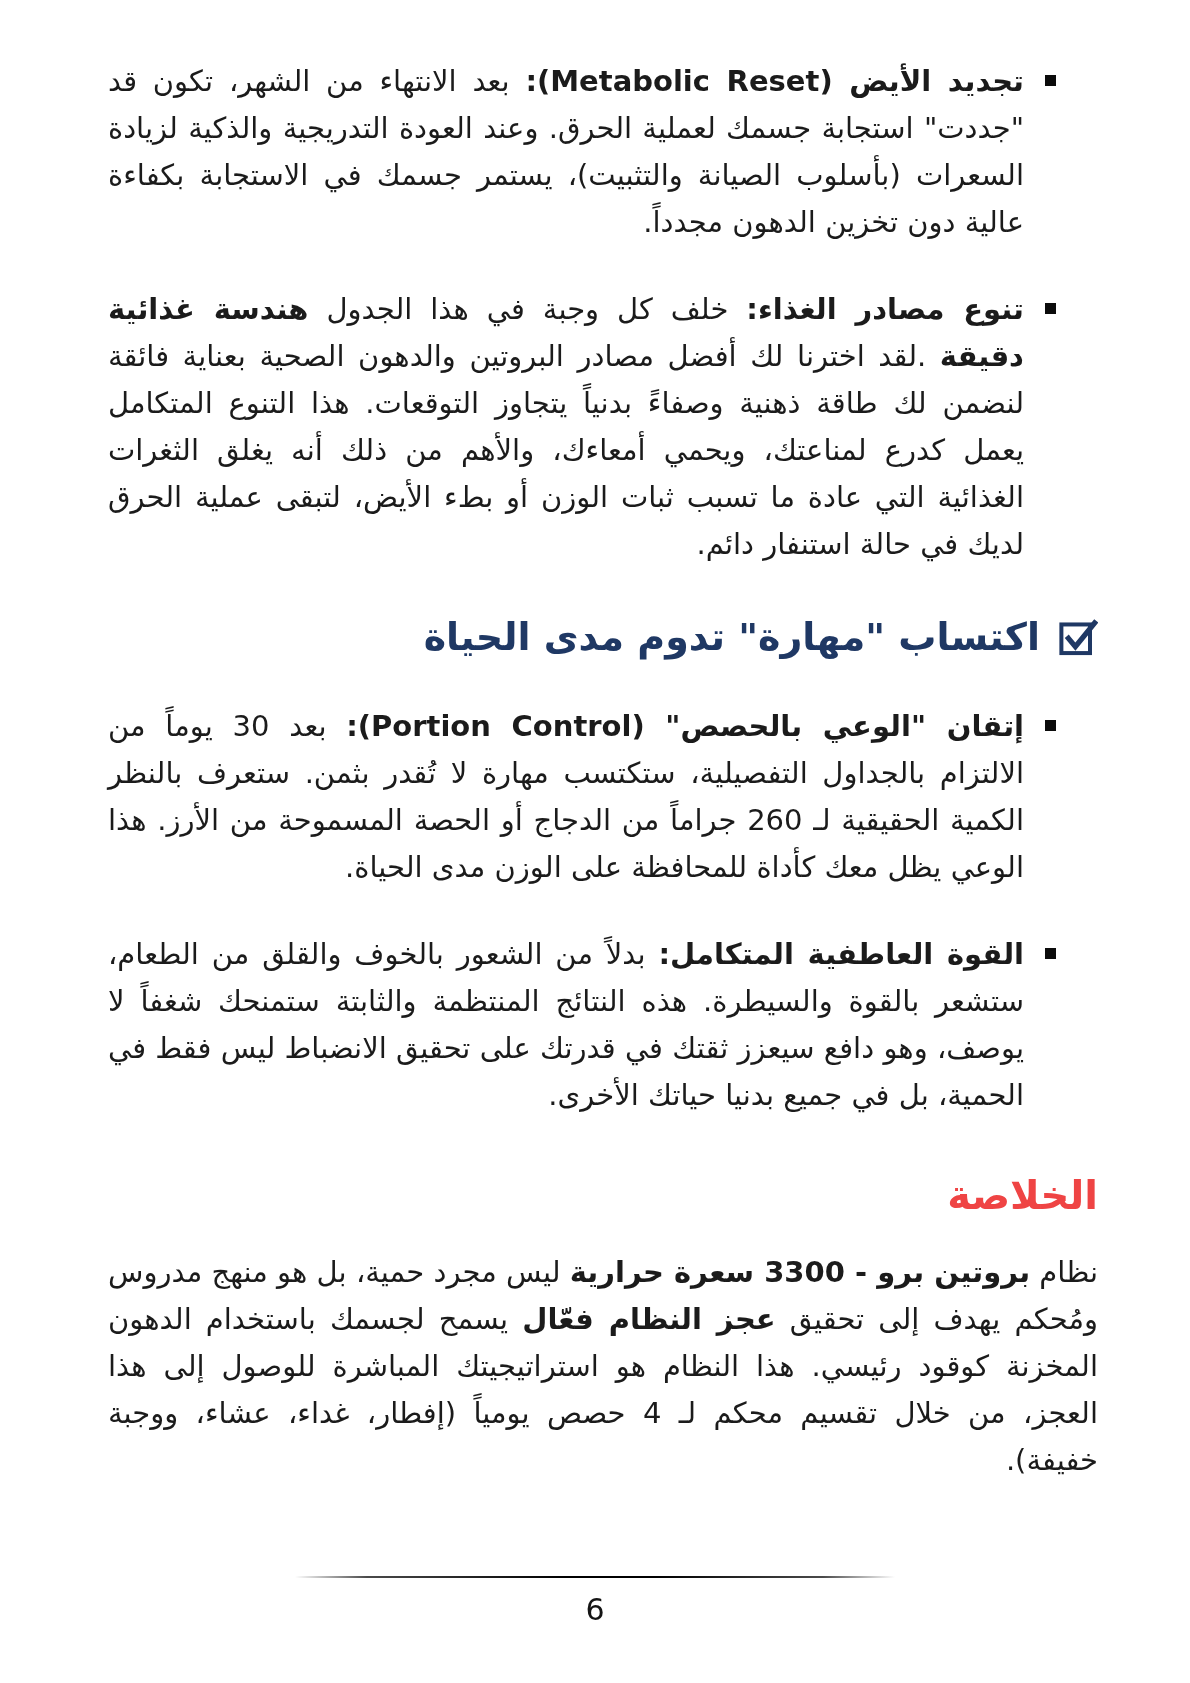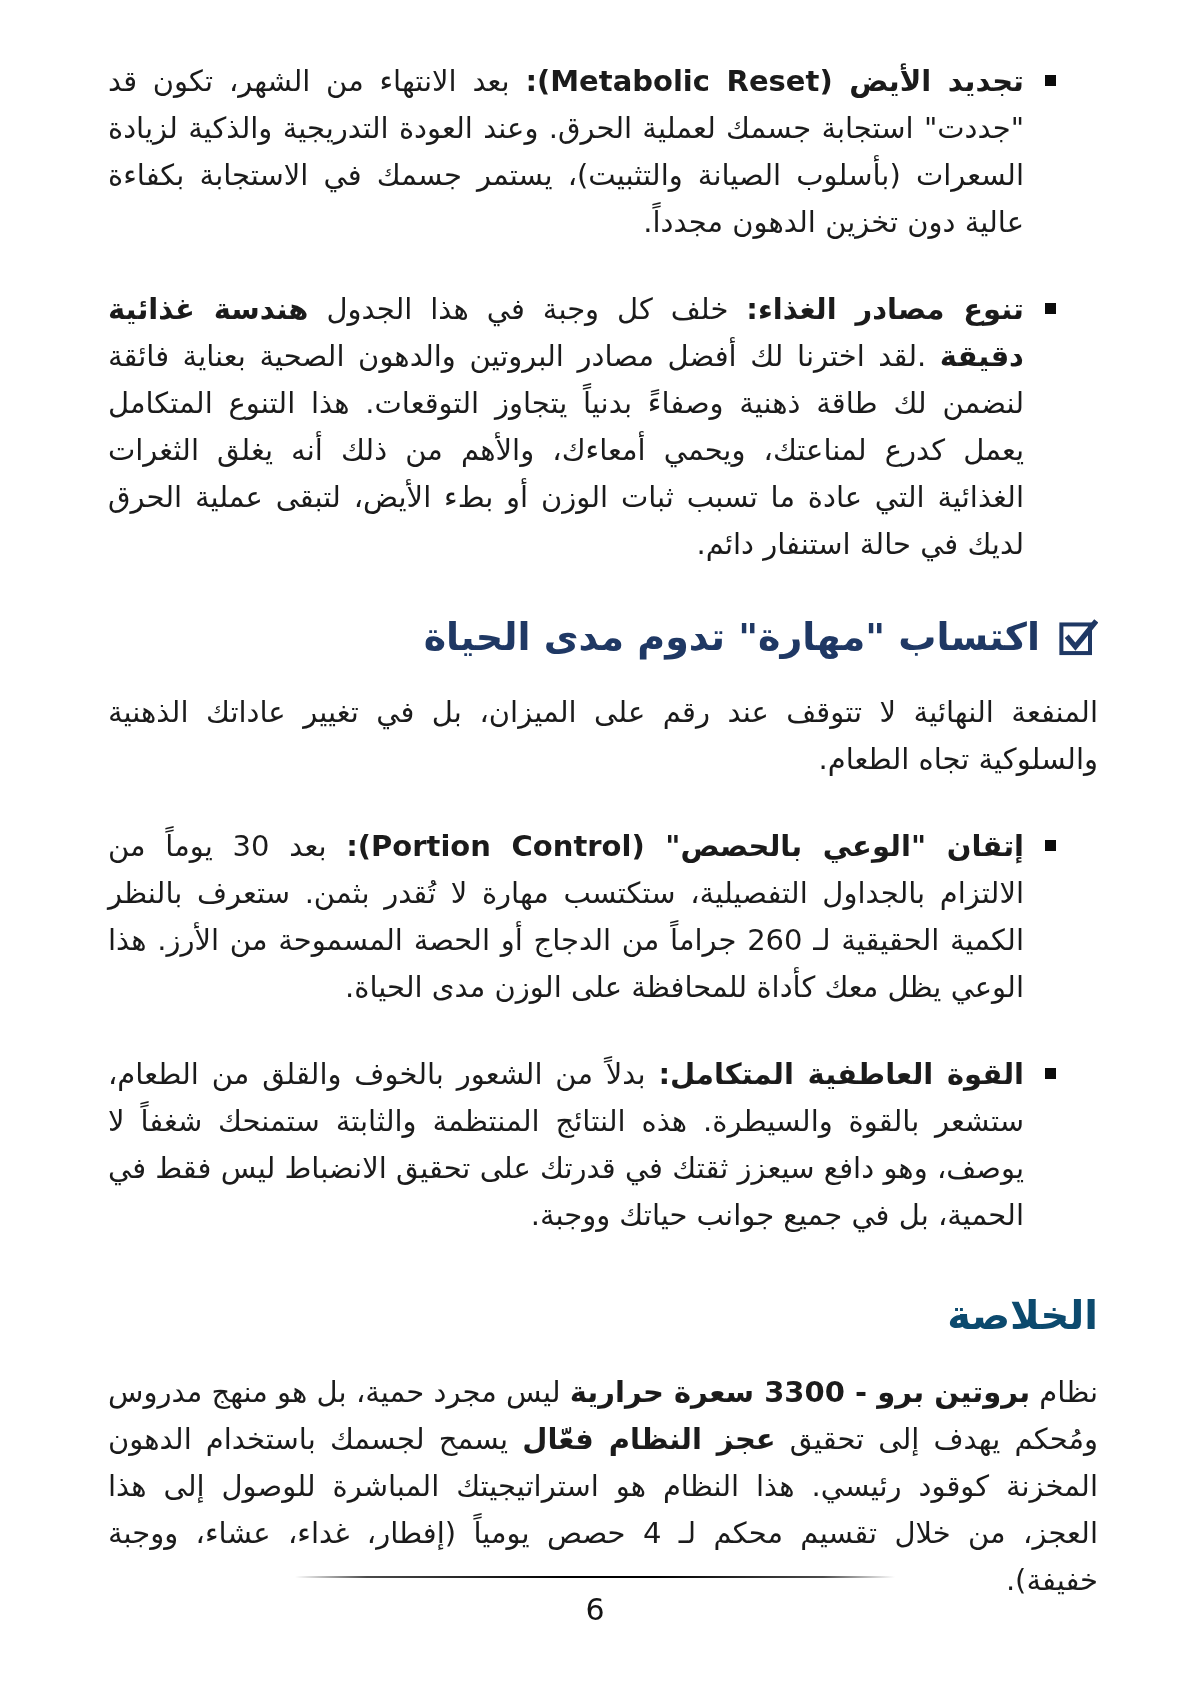--- a/index.html
+++ b/index.html
@@ -54,21 +54,21 @@
     line-height: 1.35;
     margin: 44px 0 26px 0;
     text-align: right;
   }
   .checkbox-icon {
     flex: 0 0 auto;
     width: 40px;
     height: 40px;
   }
   .summary-heading {
-    color: #0c4a6e;
+    color: #ef4444;
     font-size: 40px;
     font-weight: 700;
     line-height: 1.3;
     margin: 50px 0 28px 0;
     text-align: right;
   }
   .footer-divider {
     position: absolute;
     top: 1576px;
     left: 50%;
@@ -104,30 +104,29 @@
   </div>
 
   <h2 class="section-heading">
     <svg class="checkbox-icon" viewBox="0 0 26 26" aria-hidden="true">
       <rect x="2.2" y="4.2" width="18.6" height="18.6" fill="none" stroke="#1f3864" stroke-width="2.6"></rect>
       <path d="M6.8 13.2 L11.3 18.6 L23.8 3.2" fill="none" stroke="#1f3864" stroke-width="3.4" stroke-linecap="square"></path>
     </svg>
     <span>اكتساب "مهارة" تدوم مدى الحياة</span>
   </h2>
 
-  <p class="body-text">المنفعة النهائية لا تتوقف عند رقم على الميزان، بل في تغيير عاداتك الذهنية والسلوكية تجاه الطعام.</p>
 
   <div class="bullet-item">
     <span class="bullet-square"></span>
     <p class="body-text"><b>إتقان "الوعي بالحصص" (Portion Control):</b> <span>بعد 30 يوماً من الالتزام بالجداول التفصيلية، ستكتسب مهارة لا تُقدر بثمن. ستعرف بالنظر الكمية الحقيقية لـ 260 جراماً من الدجاج أو الحصة المسموحة من الأرز. هذا الوعي يظل معك كأداة للمحافظة على الوزن مدى الحياة.</span></p>
   </div>
 
   <div class="bullet-item">
     <span class="bullet-square"></span>
-    <p class="body-text"><b>القوة العاطفية المتكامل:</b> <span>بدلاً من الشعور بالخوف والقلق من الطعام، ستشعر بالقوة والسيطرة. هذه النتائج المنتظمة والثابتة ستمنحك شغفاً لا يوصف، وهو دافع سيعزز ثقتك في قدرتك على تحقيق الانضباط ليس فقط في الحمية، بل في جميع جوانب حياتك ووجبة.</span></p>
+    <p class="body-text"><b>القوة العاطفية المتكامل:</b> <span>بدلاً من الشعور بالخوف والقلق من الطعام، ستشعر بالقوة والسيطرة. هذه النتائج المنتظمة والثابتة ستمنحك شغفاً لا يوصف، وهو دافع سيعزز ثقتك في قدرتك على تحقيق الانضباط ليس فقط في الحمية، بل في جميع بدنيا حياتك الأخرى.</span></p>
   </div>
 
   <h2 class="summary-heading">الخلاصة</h2>
 
   <p class="body-text"><span>نظام</span> <b>بروتين برو - 3300 سعرة حرارية</b> <span>ليس مجرد حمية، بل هو منهج مدروس ومُحكم يهدف إلى تحقيق</span> <b>عجز النظام فعّال</b> <span>يسمح لجسمك باستخدام الدهون المخزنة كوقود رئيسي. هذا النظام هو استراتيجيتك المباشرة للوصول إلى هذا العجز، من خلال تقسيم محكم لـ 4 حصص يومياً (إفطار، غداء، عشاء، ووجبة خفيفة).</span></p>
 
 </div>
 
 <div class="footer-divider"></div>
 <div class="page-number">6</div>

